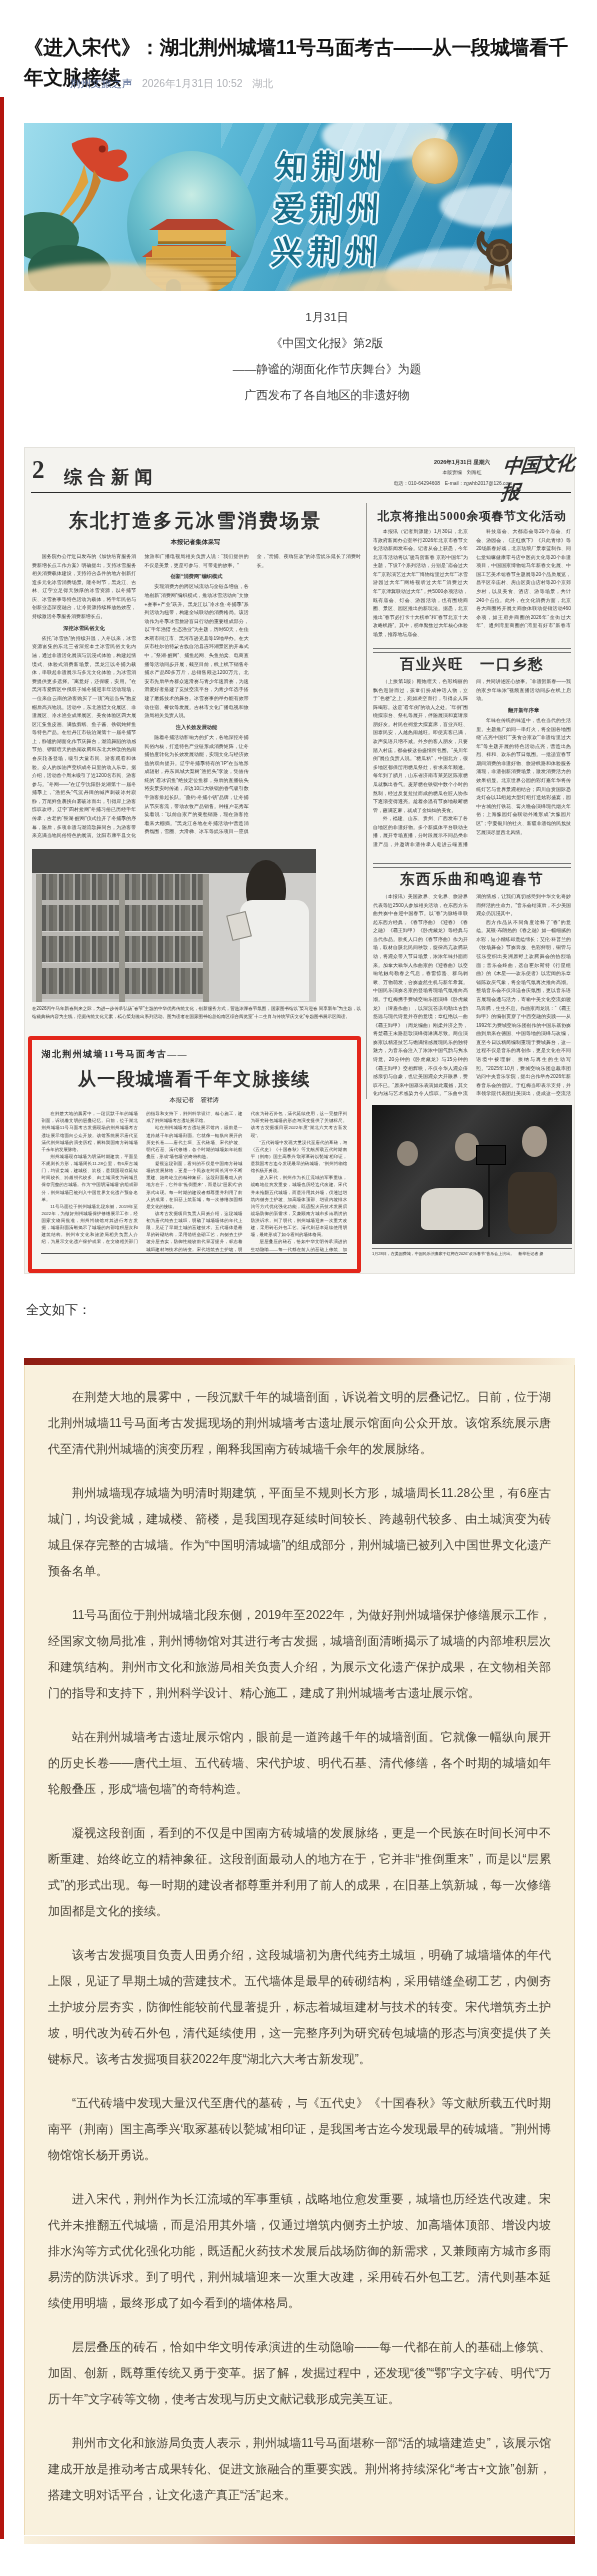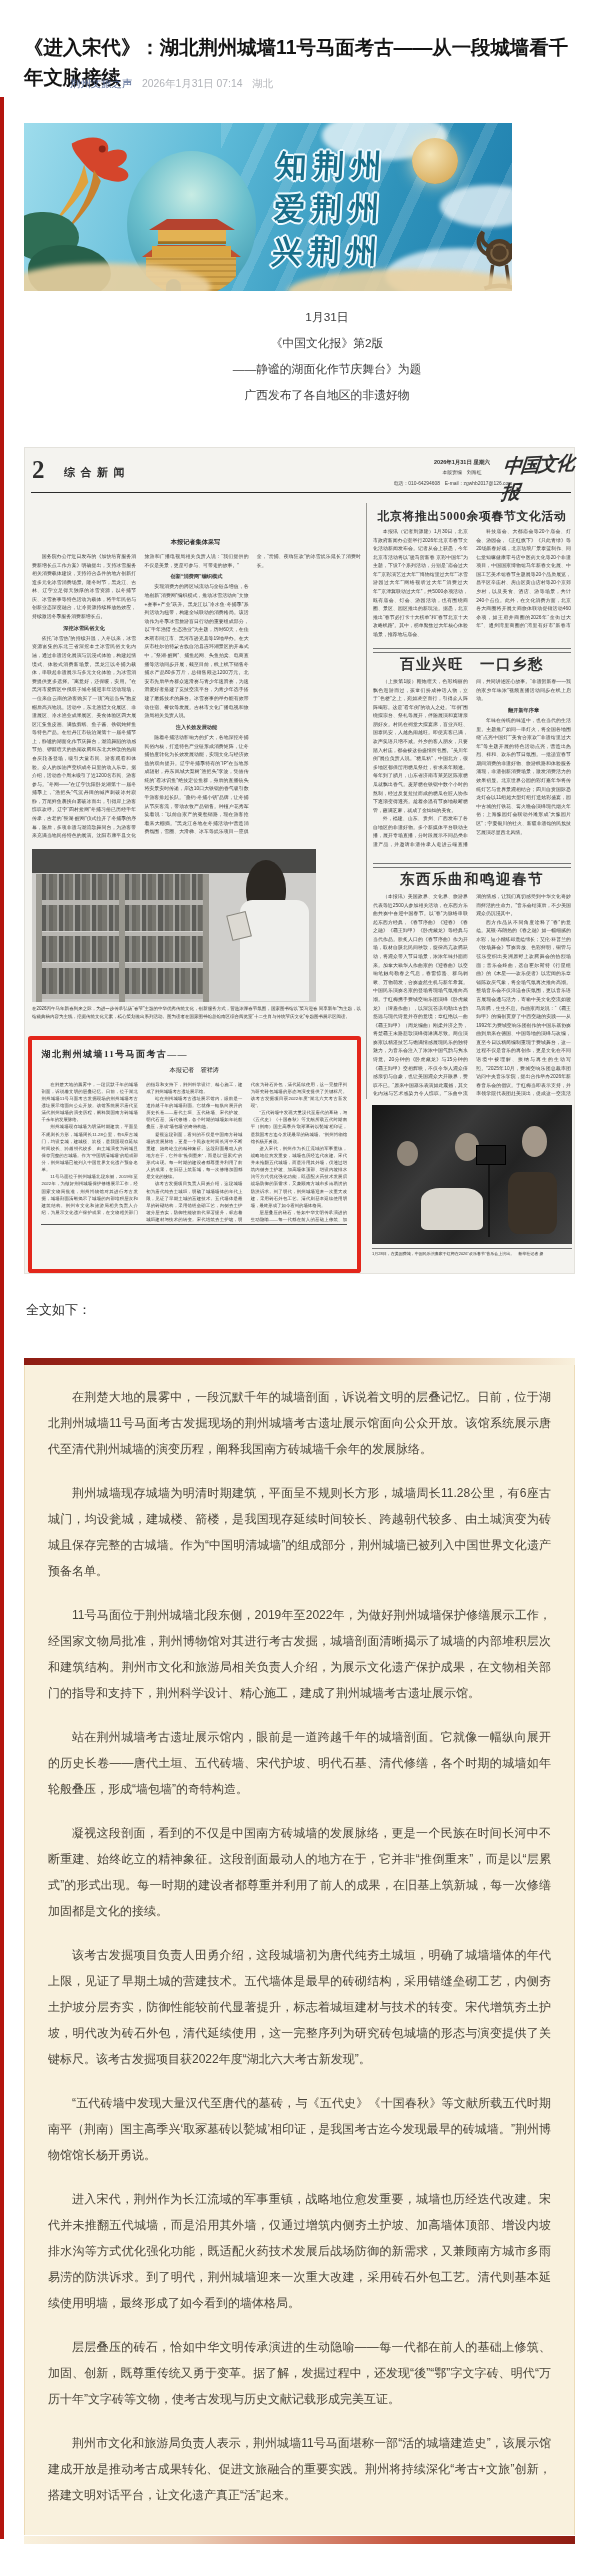--- a/index.html
+++ b/index.html
@@ -44,21 +44,21 @@
   .crane{position:absolute;left:448px;top:103px;}
   .phoenix{position:absolute;left:5.5px;top:8.3px;}
 
   
   .intro{left:0;top:304px;width:598px;text-align:center;font-size:11.8px;line-height:26px;color:#3d3d3d;margin-left:28px;}
 
   
   .np{left:24px;top:447px;width:551px;height:827px;background:#f4f3ef;border:0.7px solid #e4e2dc;box-sizing:border-box;color:#2f2f2f;}
   .serif{font-family:"Liberation Serif","DejaVu Serif",serif;}
   .np-num{left:7px;top:8.3px;font-size:25px;font-weight:900;}
-  .np-section{left:39px;top:16.6px;font-size:11px;font-weight:900;letter-spacing:5.5px;}
+  .np-section{left:39px;top:16.6px;font-size:18px;font-weight:900;letter-spacing:5.5px;}
   .np-rule{left:5.5px;top:44px;width:540px;height:1.4px;background:#2b2b2b;}
   .np-date{left:378px;top:11px;width:118px;font-size:5.5px;font-weight:700;text-align:center;}
   .np-ed{left:378px;top:21px;width:118px;font-size:4.9px;color:#444;text-align:center;}
   .np-tel{left:345px;top:32px;width:166px;font-size:4.9px;color:#444;text-align:center;}
   .np-masthead{left:477px;top:4.2px;width:72px;font-size:19px;font-weight:900;letter-spacing:-1.4px;
     transform:rotate(-3deg) skewX(-8deg);font-style:italic;}
   .np-divider{left:341px;top:55px;width:0.7px;height:596px;background:#9a9a95;}
   .np-h-left{left:12.5px;top:60px;width:316px;text-align:center;font-size:19px;font-weight:900;letter-spacing:2.1px;}
   .np-sub-left{left:12.5px;top:90px;width:316px;text-align:center;font-size:6.2px;font-weight:700;}
   .np-body{font-size:4.9px;line-height:1.75;color:#3a3a3a;text-align:justify;overflow:hidden;column-gap:8.3px;column-fill:auto;}
@@ -114,21 +114,21 @@
 <body>
 
 <div class="page">
 
   <div class="abs left-line"></div>
 
   <h1 class="abs title">《进入宋代》：湖北荆州城墙11号马面考古——从一段城墙看千年文脉接续</h1>
 
   <div class="abs byline">
     <span class="acct">荆州文旅之声</span>
-    <span class="meta">2026年1月31日 07:14</span>
+    <span class="meta">2026年1月31日 10:52</span>
     <span class="meta">湖北</span>
   </div>
 
   <div class="abs banner">
     <div class="rays"></div>
     <div class="cloud" style="left:298px;top:-12.5px;width:125px;height:49px;"></div>
     <div class="cloud" style="left:416px;top:62px;width:97px;height:42px;"></div>
     <div class="cloud" style="left:361px;top:125px;width:153px;height:55px;"></div>
     <div class="b-moon"></div>
     <div class="b-circle">
@@ -174,20 +174,21 @@
   <div class="abs np">
     <div class="abs np-num serif">2</div>
     <div class="abs np-section serif">综合新闻</div>
     <div class="abs np-date">2026年1月31日 星期六</div>
     <div class="abs np-ed">本版责编　刘海红</div>
     <div class="abs np-tel">电话：010-64294608　E-mail：zgwhb2017@126.com</div>
     <div class="abs np-masthead serif">中国文化报</div>
     <div class="abs np-rule"></div>
     <div class="abs np-divider"></div>
 
+    <div class="abs np-h-left serif">东北打造多元冰雪消费场景</div>
     <div class="abs np-sub-left">本报记者集体采写</div>
     <div class="abs np-body cols-left">
       <p>国务院办公厅近日发布的《加快培育服务消费新增长点工作方案》明确提出，支持冰雪服务相关消费载体建设，支持符合条件的地方创新打造多元化冰雪消费场景。隆冬时节，黑龙江、吉林、辽宁立足得天独厚的冰雪资源，以冬捕节庆、冰雪赛事等特色活动为载体，将千年民俗与创新业态深度融合，让冷资源持续释放热效应，持续激活冬季服务消费新增长点。</p>
       <h4>深挖冰雪民俗文化</h4>
       <p>依托“冰雪热”的持续升温，入冬以来，冰雪资源富集的东北三省深挖本土冰雪民俗文化内涵，通过非遗活化展演与沉浸式体验，构建起情境式、体验式消费新场景。黑龙江以冬捕为载体，串联起非遗展示与多元文化体验，为冰雪消费提供更多选择。“寓意好，还保暖，实用。”在黑河市爱辉区中俄双子城冬捕迎丰年活动现场，一位来自云南的游客购买了一顶“鸿运当头”狍皮帽后高兴地说。活动中，东北渔猎文化展区、非遗展区、冷水渔业成果展区、美食体验区四大展区汇集鱼皮画、满族剪纸、鱼子酱、铁锅炖鲜鱼等特色产品。在牡丹江市镜泊湖第十一届冬捕节上，静谧的湖面化作节庆舞台，潮流舞蹈的动感节拍、锣鼓喧天的热闹欢腾和东北大秧歌的热闹喜庆轮番登场，吸引大量市民、游客观看和体验。众人的加油声交织成冬日里的动人乐章。据介绍，活动首个周末吸引了近1200名市民、游客参与。“冬网——”在辽宁沈阳卧龙湖第十一届冬捕季上，“渔把头”气沉丹田的喊声刺破冰封寂静，万尾鲜鱼裹挟白雾破冰而出，引得岸上游客惊叹欢呼。辽宁“四村捡网”冬捕习俗已历经千年传承，古老的“祭湖·醒网”仪式拉开了冬捕季的序幕，随后，多项非遗与潮流歌舞同台，为游客带来充满当地民俗特色的展演。沈阳市康平县文化旅游和广播电视局相关负责人说：“我们提供的不仅是美景，更是可参与、可带走的故事。”</p>
       <h4>创新“消费网”编织模式</h4>
       <p>实现消费力的跨区域流动与全链条增值，各地创新“消费网”编织模式，推动冰雪活动向“文旅+赛事+产业”跃升。黑龙江以“冷水鱼·冬捕季”系列活动为纽带，构建全域联动的消费格局。该活动作为冬季冰雪旅游百日行动的重要组成部分，以“千年渔猎 生态渔业”为主题，历时60天，在佳木斯市同江市、黑河市逊克县等19地举办。在大庆市杜尔伯特蒙古族自治县连环湖景区的开幕式中，“祭湖·醒网”、捕鱼起网、头鱼拍卖、电商直播等活动同步开展，截至目前，线上线下销售冬捕水产品80多万斤，总销售额达1200万元。北安市先后举办群众速滑赛与青少年速滑赛，为速滑爱好者搭建了竞技交流平台，为青少年选手搭建了磨炼技术的舞台。冰雪赛事的举办能有效带动住宿、餐饮等发展。吉林市文化广播电视和旅游局相关负责人说。</p>
       <h4>注入长效发展动能</h4>
       <p>随着冬捕活动影响力的扩大，各地深挖冬捕民俗内核，打造特色产业链形成消费矩阵，让冬捕热度转化为长效发展动能，实现文化与经济效益的双向提升。辽宁冬捕季特有的“IP”在当地形成辐射，丹东凤城大梨树“渔把头”李波，凭借传统的“看冰识鱼”绝技定位鱼群，身后的直播镜头将实景实时传递，岸边10口大铁锅的香气吸引数千游客排起长队。“垂钓·冬捕小镇”品牌，让冬捕从节庆客流，带动农牧产品销售。种植户花秀军笑着说：“以前自家产的菜愁销路，现在游客抢着来大棚摘。”黑龙江各地在冬捕活动中营造消费氛围，雪圈、大滑梯、冰车等娱乐项目一应俱全，“赏捕、夜嗨狂欢”的冰雪娱乐延长了消费时长。</p>
     </div>
@@ -241,20 +242,21 @@
       <div class="c-blob" style="left:150px;top:21px;width:25px;height:30.5px;background:#a4988a;"></div>
       <div class="c-blob" style="left:49px;top:83px;width:62px;height:42px;background:#d9d5cc;border-radius:30% 30% 10% 10%;"></div>
       <div class="c-blob" style="left:136px;top:67px;width:49px;height:62px;background:#3b3228;border-radius:20%;"></div>
       <div style="position:absolute;left:116px;top:42px;width:2.1px;height:90px;background:#141414;"></div>
       <div style="position:absolute;left:104px;top:40px;width:28px;height:18px;background:#1c1c1c;border:0.7px solid #000;"></div>
     </div>
     <div class="abs concert-cap">1月28日，在美国费城，中国民乐演奏家于红梅在2026“欢乐春节”音乐会上演出。　新华社记者 摄</div>
 
     <div class="abs redbox">
       <div class="rb-kicker serif">湖北荆州城墙11号马面考古——</div>
+      <div class="rb-title serif">从一段城墙看千年文脉接续</div>
       <div class="rb-byline">本报记者　瞿祥涛</div>
       <div class="rb-cols">
         <span>在荆楚大地的晨雾中，一段沉默千年的城墙剖面，诉说着文明的层叠记忆。日前，位于湖北荆州城墙11号马面考古发掘现场的荆州城墙考古遗址展示馆面向公众开放。该馆系统展示唐代至清代荆州城墙的演变历程，阐释我国南方砖城墙千余年的发展脉络。</span>
         <span>荆州城墙现存城墙为明清时期建筑，平面呈不规则长方形，城墙周长11.28公里，有6座古城门，均设瓮城，建城楼、箭楼，是我国现存延续时间较长、跨越朝代较多、由土城演变为砖城且保存完整的古城墙。作为“中国明清城墙”的组成部分，荆州城墙已被列入中国世界文化遗产预备名单。</span>
         <span>11号马面位于荆州城墙北段东侧，2019年至2022年，为做好荆州城墙保护修缮展示工作，经国家文物局批准，荆州博物馆对其进行考古发掘，城墙剖面清晰揭示了城墙的内部堆积层次和建筑结构。荆州市文化和旅游局相关负责人介绍，为展示文化遗产保护成果，在文物相关部门的指导和支持下，荆州科学设计、精心施工，建成了荆州城墙考古遗址展示馆。</span>
         <span>站在荆州城墙考古遗址展示馆内，眼前是一道跨越千年的城墙剖面。它就像一幅纵向展开的历史长卷——唐代土垣、五代砖墙、宋代护坡、明代石基、清代修缮，各个时期的城墙如年轮般叠压，形成“墙包墙”的奇特构造。</span>
         <span>凝视这段剖面，看到的不仅是中国南方砖城墙的发展脉络，更是一个民族在时间长河中不断重建、始终屹立的精神象征。这段剖面最动人的地方在于，它并非“推倒重来”，而是以“层累式”的形式出现。每一时期的建设者都尊重并利用了前人的成果，在旧基上筑新城，每一次修缮加固都是文化的接续。</span>
         <span>该考古发掘项目负责人田勇介绍，这段城墙初为唐代纯夯土城垣，明确了城墙墙体的年代上限，见证了早期土城的营建技术。五代墙体是最早的砖砌结构，采用错缝垒砌工艺，内侧夯土护坡分层夯实，防御性能较前代显著提升，标志着城垣建材与技术的转变。宋代增筑夯土护坡，明代改为砖石外包，清代延续使用，这一完整序列为研究砖包城墙的形态与演变提供了关键标尺。该考古发掘项目获2022年度“湖北六大考古新发现”。</span>
         <span>“五代砖墙中发现大量汉代至唐代的墓砖，与《五代史》《十国春秋》等文献所载五代时期南平（荆南）国主高季兴‘取冢墓砖以甃城’相印证，是我国考古迄今发现最早的砖城墙。”荆州博物馆馆长杨开勇说。</span>
         <span>进入宋代，荆州作为长江流域的军事重镇，战略地位愈发重要，城墙也历经迭代改建。宋代并未推翻五代城墙，而是沿用其外墙，仅通过增筑内侧夯土护坡、加高墙体顶部、增设内坡排水沟等方式优化强化功能，既适配火药技术发展后战场防御的新需求，又兼顾南方城市多雨易涝的防洪诉求。到了明代，荆州城墙迎来一次重大改建，采用砖石外包工艺。清代则基本延续使用明墙，最终形成了如今看到的墙体格局。</span>

